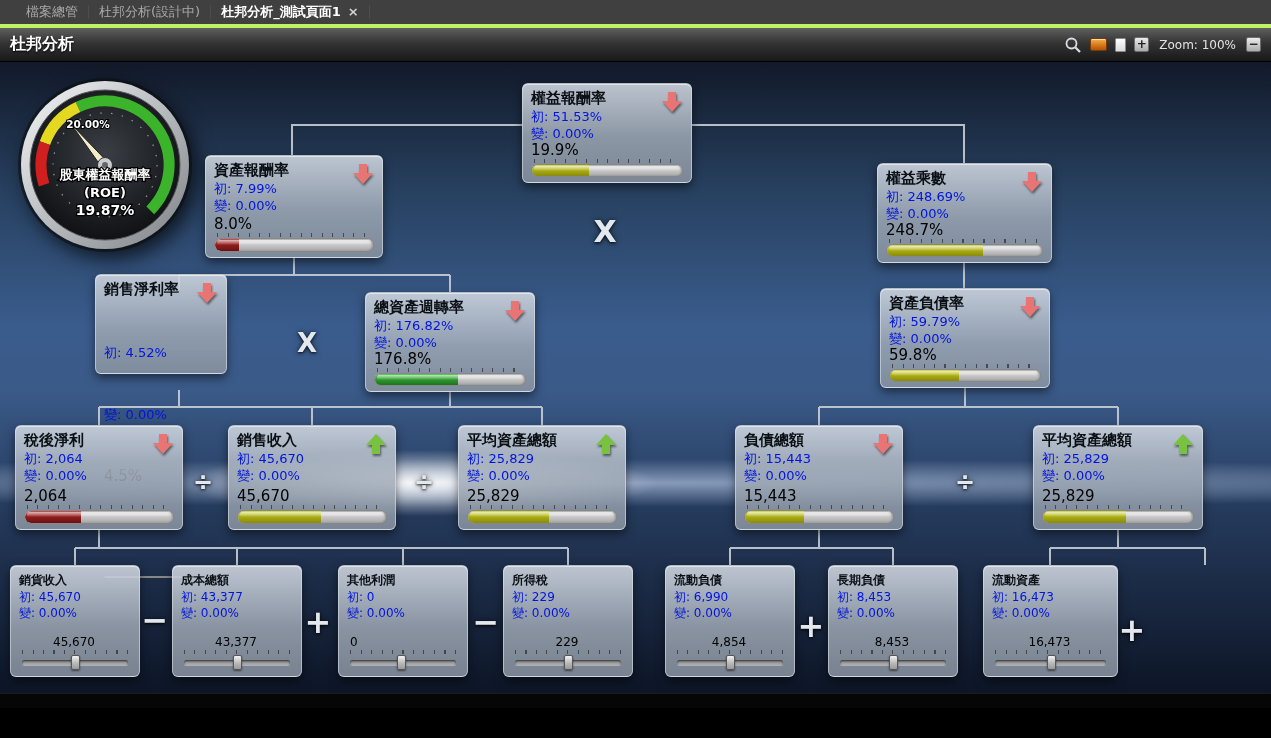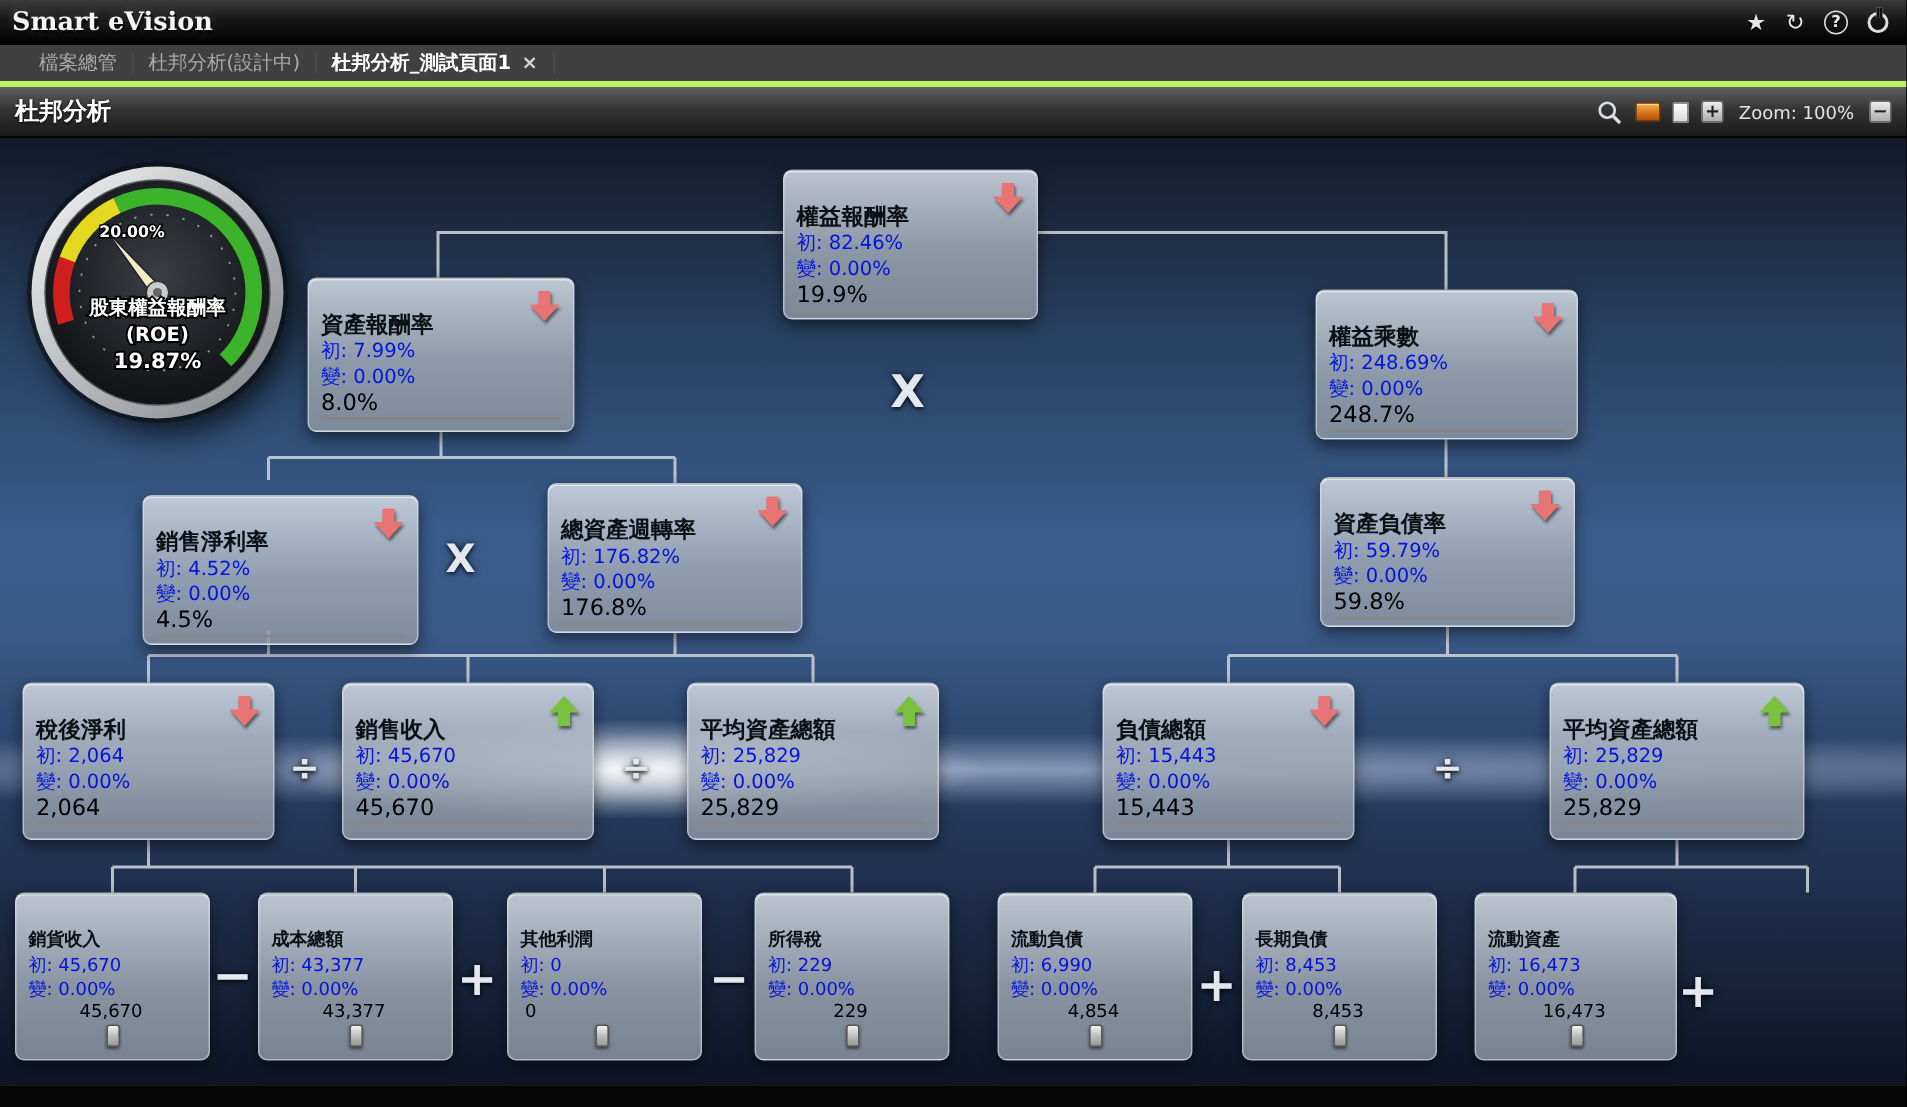--- a/index.html
+++ b/index.html
@@ -40,21 +40,21 @@
       radial-gradient(ellipse 1500px 30px at 640px 421px, rgba(212,228,255,.55), rgba(212,228,255,0) 80%),
       linear-gradient(180deg,#121929 0%,#27405f 20%,#3a5c8d 42%,#3a5a88 52%,#24395a 72%,#0d1526 100%);
   }
   .connectors { position:absolute; left:0; top:0; z-index:1; }
   .gauge { position:absolute; left:16px; top:14px; z-index:2; filter:drop-shadow(6px 8px 10px rgba(0,0,0,.7)); }
   #nodes-layer,#ops-layer { position:absolute; inset:0; }
   #nodes-layer { z-index:2; }
   #ops-layer { z-index:3; pointer-events:none; }
 
   
-  .node { position:absolute; display:flex; flex-direction:column; padding:21px 8px; border-radius:6px;
+  .node { position:absolute; display:flex; flex-direction:column; padding:5px 8px; border-radius:6px;
     border:1px solid rgba(225,231,238,.55);
     background:linear-gradient(180deg, rgba(206,213,223,.90) 0%, rgba(160,170,182,.84) 55%, rgba(138,148,161,.86) 100%);
     box-shadow:0 4px 10px rgba(0,0,0,.5), inset 0 1px 0 rgba(255,255,255,.55); }
   .ntitle { font-size:15px; font-weight:600; color:#0b1015; line-height:19px; }
   .nline { font-size:13px; color:#0014dd; line-height:17px; }
   .nvalue { margin-top:auto; font-size:15px; color:#000; text-align:left; line-height:17px; padding-right:2px; }
   .ticks { height:4px; margin:0 3px 1px; background-image:repeating-linear-gradient(90deg, rgba(25,25,25,.6) 0 1px, transparent 1px 10.5px); }
   .bar { position:relative; height:14px; border-radius:8px; border:1px solid #878787; overflow:hidden;
     background:linear-gradient(180deg,#f7f7f7,#cacaca 45%,#a8a8a8); box-shadow:inset 0 1px 3px rgba(0,0,0,.4); }
   .bar .fill { position:absolute; left:0; top:0; bottom:0; border-radius:7px 0 0 7px; }
@@ -87,31 +87,20 @@
   
   .op { position:absolute; transform:translate(-50%,-50%); color:#e2e8ee; font-weight:bold; text-shadow:0 1px 3px rgba(0,0,0,.85), 0 0 6px rgba(0,0,0,.5); line-height:1; }
 
   .bottombar { height:15px; background:#060606; border-top:1px solid #1c1c1c; }
 </style>
 </head>
 <body>
 
 <div class="app">
 
-  <header class="titlebar">
-    <span class="app-title">Smart eVision</span>
-    <div class="tb-icons">
-      <span class="tb-icon">★</span>
-      <span class="tb-icon">↻</span>
-      <span class="tb-icon help">?</span>
-      <span class="tb-icon power">
-          <span class="pline"></span>
-        </span>
-    </div>
-  </header>
 
   <nav class="tabbar">
     <span class="tab">檔案總管</span>
     <span class="sep"></span>
     <span class="tab">杜邦分析(設計中)</span>
     <span class="sep"></span>
     <span class="tab active"><span>杜邦分析_測試頁面1</span><span class="close">×</span></span>
     <span class="sep"></span>
   </nav>
 
@@ -175,21 +164,21 @@
       <text x="89" y="139" text-anchor="middle" font-size="14" font-weight="bold" fill="#fff" stroke="#000" stroke-width="2.5" paint-order="stroke">19.87%</text>
     </svg>
 
     <div id="nodes-layer">
         <div class="node" style="left: 522px; top: 21px; width: 170px; height: 100px;">
           <span class="ntitle">權益報酬率</span>
           <span class="arrow down">
             <span class="stem"></span>
             <span class="head"></span>
           </span>
-          <div class="nline">初: 82.46%</div>
+          <div class="nline">初: 51.53%</div>
           <div class="nline">變: 0.00%</div>
           <div class="nvalue">19.9%</div>
           <div class="ticks"></div>
           <div class="bar">
             <span class="fill fill-yellow" style="width:38%"></span>
           </div>
         </div>
         <div class="node" style="left: 205px; top: 93px; width: 178px; height: 103px;">
           <span class="ntitle">資產報酬率</span>
           <span class="arrow down">
@@ -211,21 +200,21 @@
             <span class="head"></span>
           </span>
           <div class="nline">初: 248.69%</div>
           <div class="nline">變: 0.00%</div>
           <div class="nvalue">248.7%</div>
           <div class="ticks"></div>
           <div class="bar">
             <span class="fill fill-yellow" style="width:62%"></span>
           </div>
         </div>
-        <div class="node" style="left: 95px; top: 238px; width: 184px; height: 100px;">
+        <div class="node" style="left: 95px; top: 212px; width: 132px; height: 100px; gap: 45px;">
           <span class="ntitle">銷售淨利率</span>
           <span class="arrow down">
             <span class="stem"></span>
             <span class="head"></span>
           </span>
           <div class="nline">初: 4.52%</div>
           <div class="nline">變: 0.00%</div>
           <div class="nvalue">4.5%</div>
           <div class="ticks"></div>
           <div class="bar">

